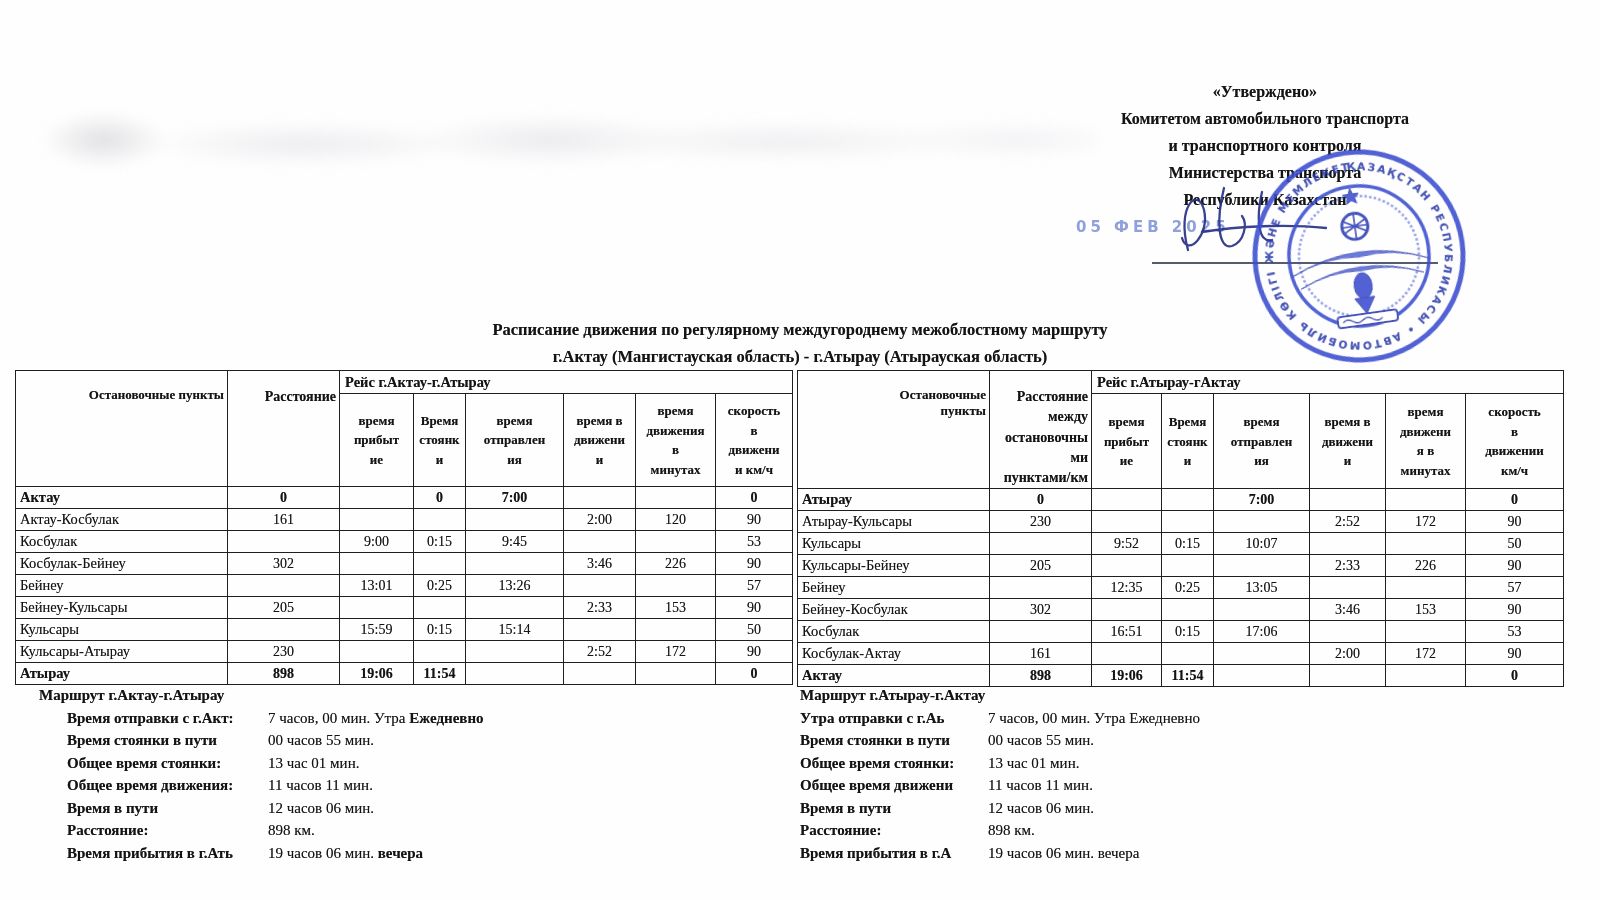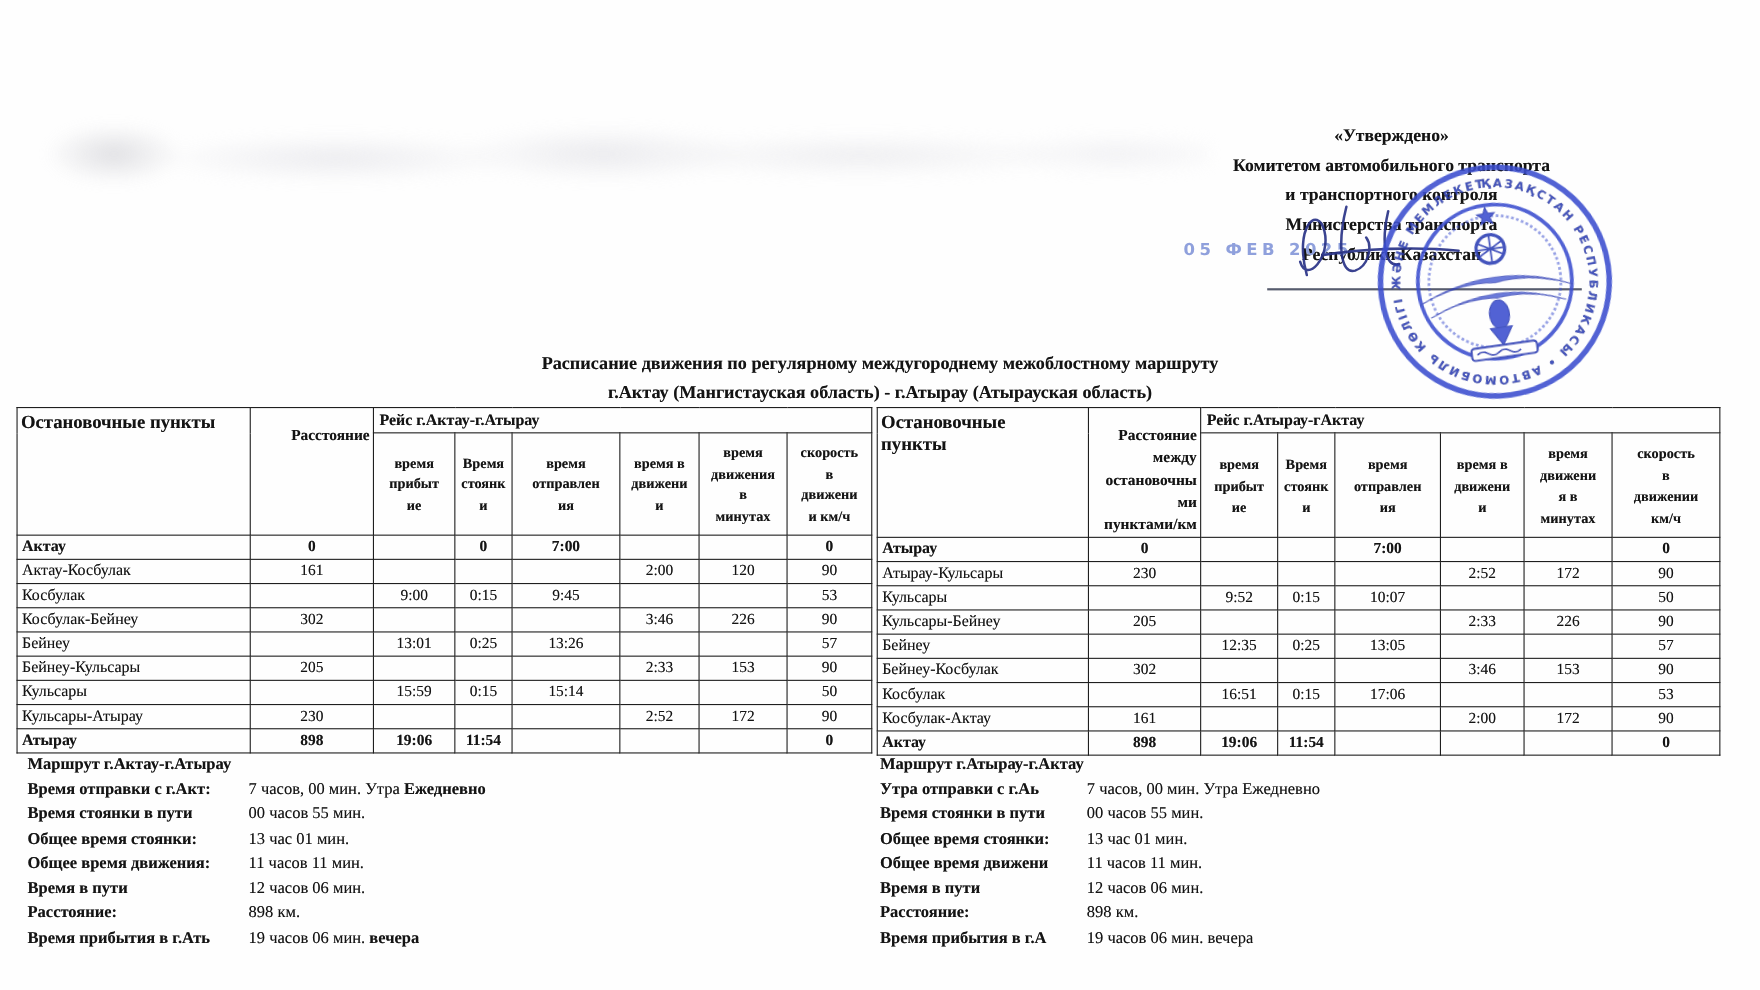--- a/index.html
+++ b/index.html
@@ -16,21 +16,21 @@
       radial-gradient(90px 40px at 6% 60%, #d9d9dd 0%, transparent 70%),
       radial-gradient(220px 30px at 25% 65%, #e8e8ec 0%, transparent 75%),
       radial-gradient(180px 34px at 48% 60%, #e6e6ea 0%, transparent 75%),
       radial-gradient(260px 28px at 70% 62%, #ebebee 0%, transparent 75%),
       radial-gradient(160px 26px at 92% 60%, #efeff2 0%, transparent 75%);
     filter:blur(6px); opacity:.8;
   }
   
   .approval{
     position:absolute; left:1040px; top:78px; width:450px;
-    text-align:center; font-weight:bold; font-size:16px; line-height:27px;margin-top:32px;
+    text-align:center; font-weight:bold; font-size:16px; line-height:27px;
   }
   .date-stamp{
     position:absolute; left:1076px; top:218px;
     font-family:"DejaVu Sans","Liberation Sans",sans-serif;
     font-weight:600; font-size:15px; letter-spacing:4px;
     color:var(--date-stamp-blue,#8fa0dc); text-shadow:none; filter:blur(.3px);
   }
   .sig-line{
     position:absolute; left:1152px; top:262px; width:286px; height:0;
     border-top:2px solid var(--line,#3a3f55); opacity:.85;
@@ -44,33 +44,33 @@
   }
   
   table.tt{
     position:absolute; top:370px; border-collapse:collapse; table-layout:fixed;
     background:transparent;
   }
   table.tt.left{ left:15px;  width:777px; }
   table.tt.right{ left:797px; width:766px; }
   .tt th,.tt td{ border:1.6px solid #1f1f1f; padding:0 3px; overflow:hidden; }
   .tt th{ font-weight:bold; }
-  th.stops{ vertical-align:top; font-size:17px; padding-top:3px; text-align:left; }
+  th.stops{ vertical-align:top; font-size:13px; padding-top:16px; text-align:right; }
   th.dist { vertical-align:top; font-size:14px;   padding-top:16px; text-align:right; white-space:pre-line; line-height:1.45;}
   th.trip { text-align:left; font-size:14.5px; height:22px; padding-left:5px; }
   th.sub  { white-space:pre-line; font-size:13px; line-height:1.5; text-align:center; vertical-align:middle; height:92px; }
   .tt td{ height:21px; text-align:center; font-size:14px; }
   .tt td.station{ text-align:left; font-weight:normal; font-size:14.5px; padding-left:4px; }
   .tt tbody tr:first-child td, .tt tbody tr:last-child td{ font-weight:bold; }
   
   .summary{ position:absolute; top:684px; width:540px; font-size:15px; line-height:22.5px; }
-  .summary.left{ left:25px; } .summary.right{ left:800px; }
+  .summary.left{ left:39px; } .summary.right{ left:800px; }
   .sum-heading{ font-weight:bold; }
   .sum-label{ display:inline-block; font-weight:bold; white-space:nowrap; }
-  .summary.left  .sum-label{ width:201px; }
+  .summary.left  .sum-label{ width:201px;margin-left:28px; }
   .summary.right .sum-label{ width:188px; }
   .sum-value b{ font-weight:bold; }
 </style>
 </head>
 <body>
 
 <div class="page">
 
   <div class="ghost"></div>
 

